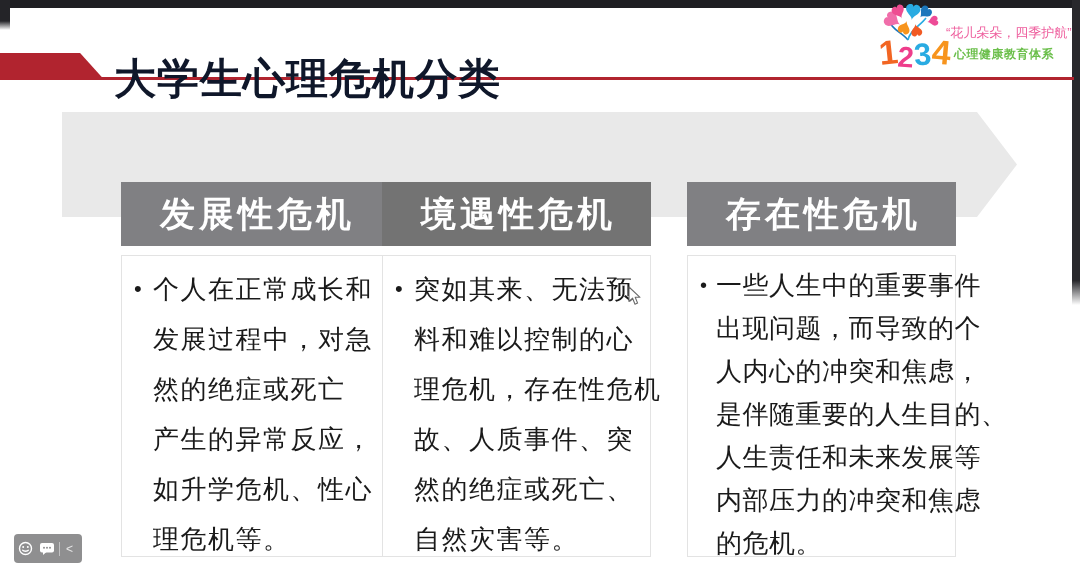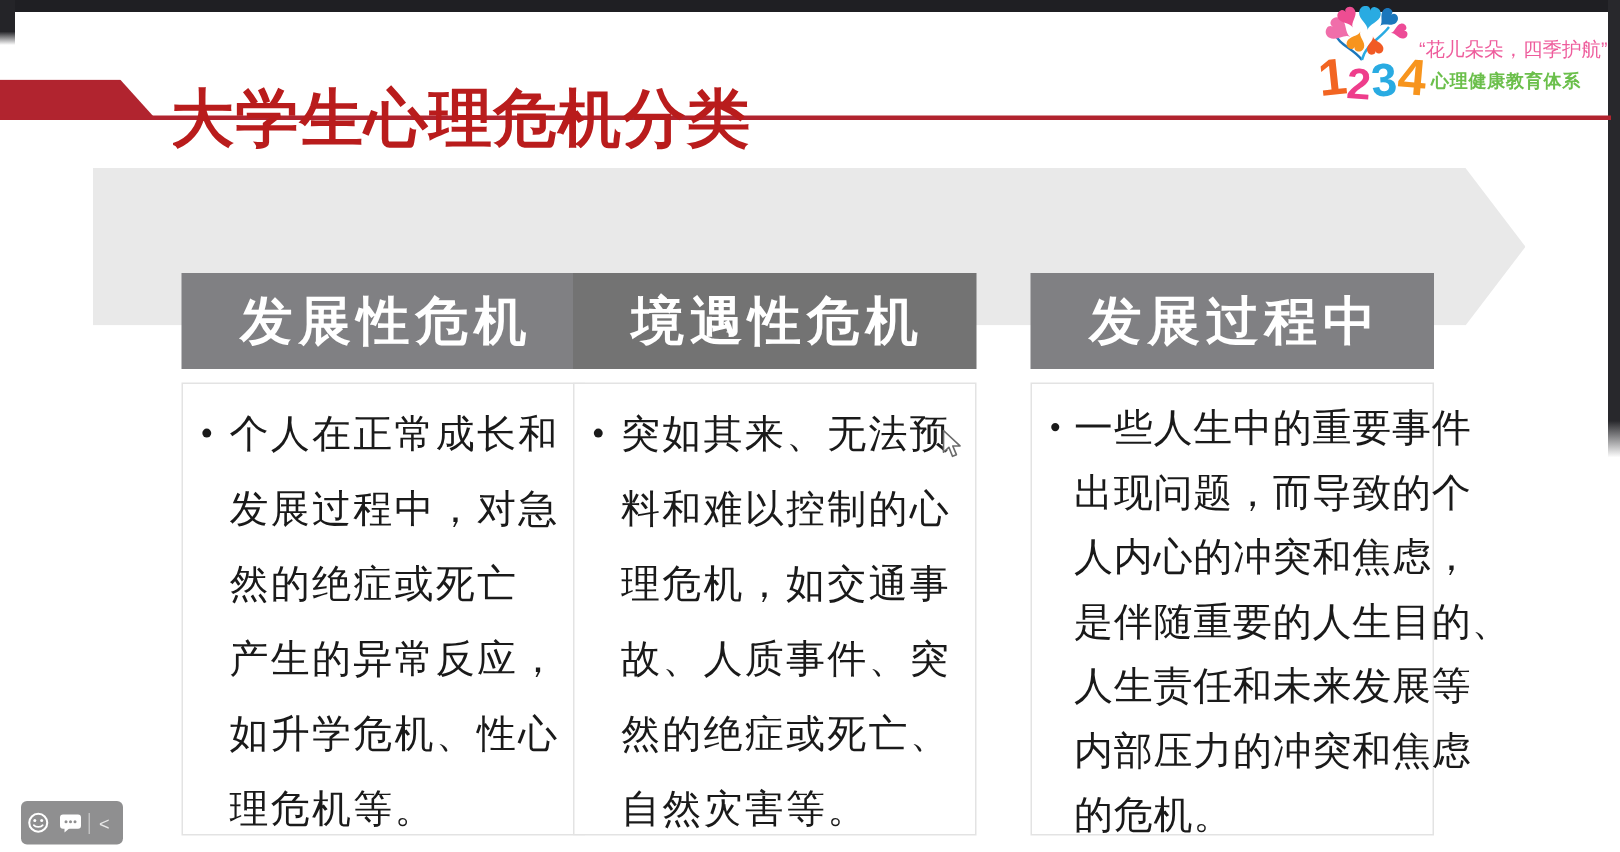--- a/index.html
+++ b/index.html
@@ -12,21 +12,21 @@
   .topbar{position:absolute;left:0;top:0;width:1080px;height:8px;background:#1f1f23;}
   .edge-left{position:absolute;left:0;top:0;width:10px;height:30px;
     background:linear-gradient(#242428 70%,rgba(36,36,40,0));}
   .edge-right{position:absolute;right:0;top:0;width:8px;height:305px;
     background:linear-gradient(#28282c 92%,rgba(40,40,44,0));}
   
   .red-trapezoid{position:absolute;left:0;top:53px;width:104px;height:26.5px;background:#b1242f;
     clip-path:polygon(0 0,77% 0,100% 100%,0 100%);}
   .red-line{position:absolute;left:0;top:77px;width:1074px;height:2.5px;background:#b1242f;}
   .slide-title{position:absolute;left:114px;top:28px;font-size:42px;line-height:46px;
-    font-weight:bold;color:#b91c1c;letter-spacing:1px;white-space:nowrap;}
+    font-weight:bold;color:#0f172a;letter-spacing:1px;white-space:nowrap;}
   
   .logo{position:absolute;left:876px;top:2px;width:200px;height:74px;}
   .flower{position:absolute;left:6px;top:2px;}
   .logo-digits{position:absolute;left:0;top:33px;width:78px;text-align:center;white-space:nowrap;}
   .logo-digits span{display:inline-block;font-weight:900;font-size:32px;line-height:34px;}
   .logo-digits .d1{transform:rotate(-6deg);font-size:34px;}
   .logo-digits .d2{transform:rotate(4deg) translateY(3px);font-size:29px;}
   .logo-digits .d3{transform:rotate(-4deg) translateY(1px);font-size:31px;}
   .logo-digits .d4{transform:rotate(5deg);font-size:34px;}
   .logo-tagline{position:absolute;left:70px;top:24px;width:130px;font-size:13px;line-height:14px;
@@ -108,29 +108,29 @@
 理危机等。</div>
     </div>
   </div>
 
   <div class="col c1">
     <div class="col-header" style="background-color: #737373;">境遇性危机</div>
     <div class="col-body">
       <span class="bullet">•</span>
       <div class="body-text">突如其来、无法预
 料和难以控制的心
-理危机，如交通事
+理危机，存在性危机
 故、人质事件、突
 然的绝症或死亡、
 自然灾害等。</div>
     </div>
   </div>
 
   <div class="col c2">
-    <div class="col-header" style="background-color: rgb(128, 128, 131);">发展过程中</div>
+    <div class="col-header" style="background-color: rgb(128, 128, 131);">存在性危机</div>
     <div class="col-body">
       <span class="bullet">•</span>
       <div class="body-text">一些人生中的重要事件
 出现问题，而导致的个
 人内心的冲突和焦虑，
 是伴随重要的人生目的、
 人生责任和未来发展等
 内部压力的冲突和焦虑
 的危机。</div>
     </div>

